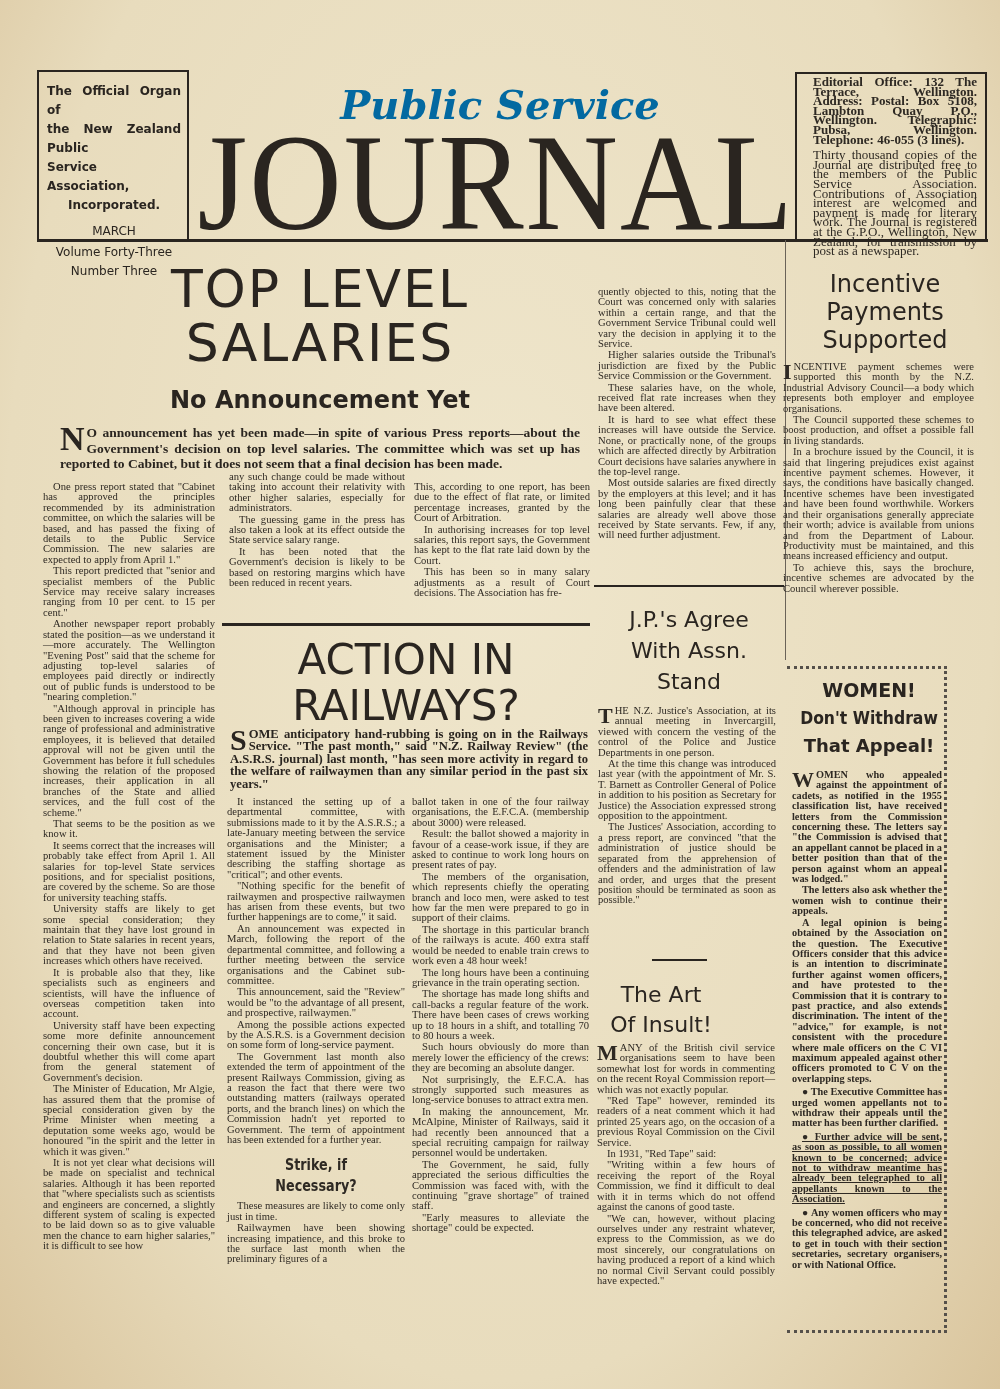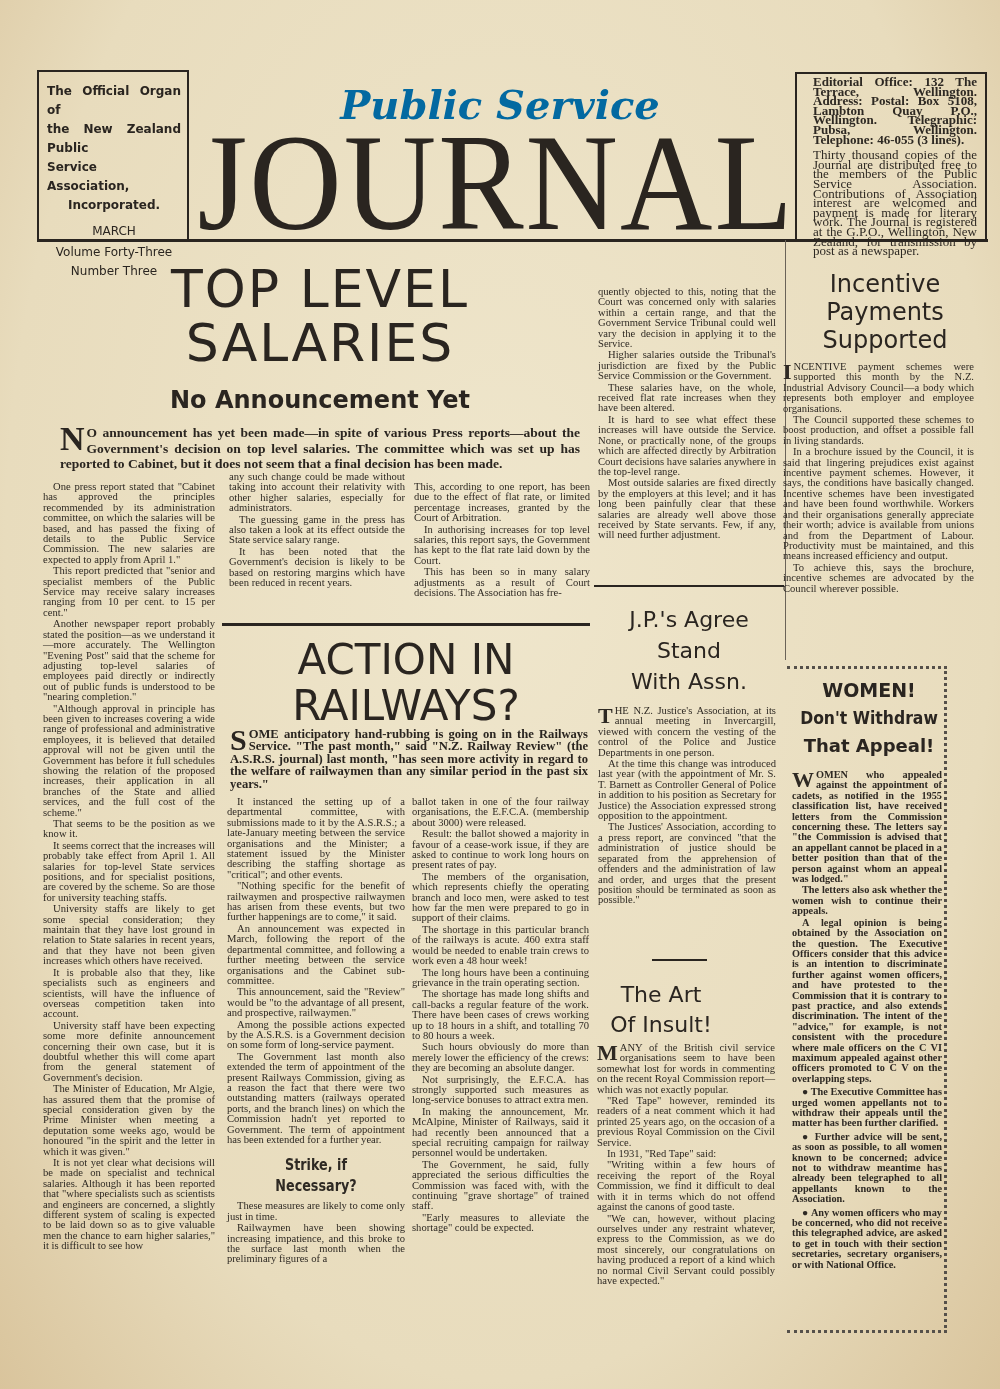--- a/index.html
+++ b/index.html
@@ -140,22 +140,22 @@
   <p>The shortage has made long shifts and call-backs a regular feature of the work. There have been cases of crews working up to 18 hours in a shift, and totalling 70 to 80 hours a week.</p>
   <p>Such hours obviously do more than merely lower the efficiency of the crews: they are becoming an absolute danger.</p>
   <p>Not surprisingly, the E.F.C.A. has strongly supported such measures as long-service bonuses to attract extra men.</p>
   <p>In making the announcement, Mr. McAlpine, Minister of Railways, said it had recently been announced that a special recruiting campaign for railway personnel would be undertaken.</p>
   <p>The Government, he said, fully appreciated the serious difficulties the Commission was faced with, with the continuing "grave shortage" of trained staff.</p>
   <p>"Early measures to alleviate the shortage" could be expected.</p>
 </div>
 
 <div class="abs headline" style="left:596px;top:604px;width:186px;font-size:22px;line-height:31px;">
   <div>J.P.'s Agree</div>
+  <div>With Assn.</div>
   <div>Stand</div>
-  <div>With Assn.</div>
 </div>
 <div class="abs body-text" style="left:598px;top:706px;width:178px;">
   <p class="noind"><span class="dropcap" style="font-size:22px;line-height:20px;">T</span><span>HE N.Z. Justice's Association, at its annual meeting in Invercargill, viewed with concern the vesting of the control of the Police and Justice Departments in one person.</span></p>
   <p>At the time this change was introduced last year (with the appointment of Mr. S. T. Barnett as Controller General of Police in addition to his position as Secretary for Justice) the Association expressed strong opposition to the appointment.</p>
   <p>The Justices' Association, according to a press report, are convinced "that the administration of justice should be separated from the apprehension of offenders and the administration of law and order, and urges that the present position should be terminated as soon as possible."</p>
 </div>
 <div class="hrule" style="left:652px;top:959px;width:55px;height:2px;"></div>
 
 <div class="abs headline" style="left:568px;top:980px;width:186px;font-size:22px;line-height:30px;">
   <div>The Art</div>
@@ -174,15 +174,15 @@
 <div class="abs headline" style="left:790px;top:676px;width:158px;font-weight:bold;">
   <div style="font-size:19px;line-height:28px;">WOMEN!</div>
   <div style="font-size:17px;line-height:28px;transform:scaleX(0.92);">Don't Withdraw</div>
   <div style="font-size:18px;line-height:28px;">That Appeal!</div>
 </div>
 <div class="abs body-text" style="left:792px;top:770px;width:150px;font-weight:bold;font-size:10.3px;">
   <p class="noind"><span class="dropcap" style="font-size:22px;line-height:20px;">W</span><span>OMEN who appealed against the appointment of cadets, as notified in the 1955 classification list, have received letters from the Commission concerning these. The letters say "the Commission is advised that an appellant cannot be placed in a better position than that of the person against whom an appeal was lodged."</span></p>
   <p>The letters also ask whether the women wish to continue their appeals.</p>
   <p>A legal opinion is being obtained by the Association on the question. The Executive Officers consider that this advice is an intention to discriminate further against women officers, and have protested to the Commission that it is contrary to past practice, and also extends discrimination. The intent of the "advice," for example, is not consistent with the procedure where male officers on the C VI maximum appealed against other officers promoted to C V on the overlapping steps.</p>
   <p style="margin-top:3px;"><span>● </span><span>The Executive Committee has urged women appellants not to withdraw their appeals until the matter has been further clarified.</span></p>
-  <p style="margin-top:3px;"><span>● </span><span>Further advice will be sent, as soon as possible, to all women known to be concerned; advice not to withdraw meantime has already been telegraphed to all appellants known to the Association.</span></p>
+  <p style="margin-top:3px;text-decoration:underline;"><span>● </span><span>Further advice will be sent, as soon as possible, to all women known to be concerned; advice not to withdraw meantime has already been telegraphed to all appellants known to the Association.</span></p>
   <p style="margin-top:3px;"><span>● </span><span>Any women officers who may be concerned, who did not receive this telegraphed advice, are asked to get in touch with their section secretaries, secretary organisers, or with National Office.</span></p>
 </div>
 
 </body></html>

